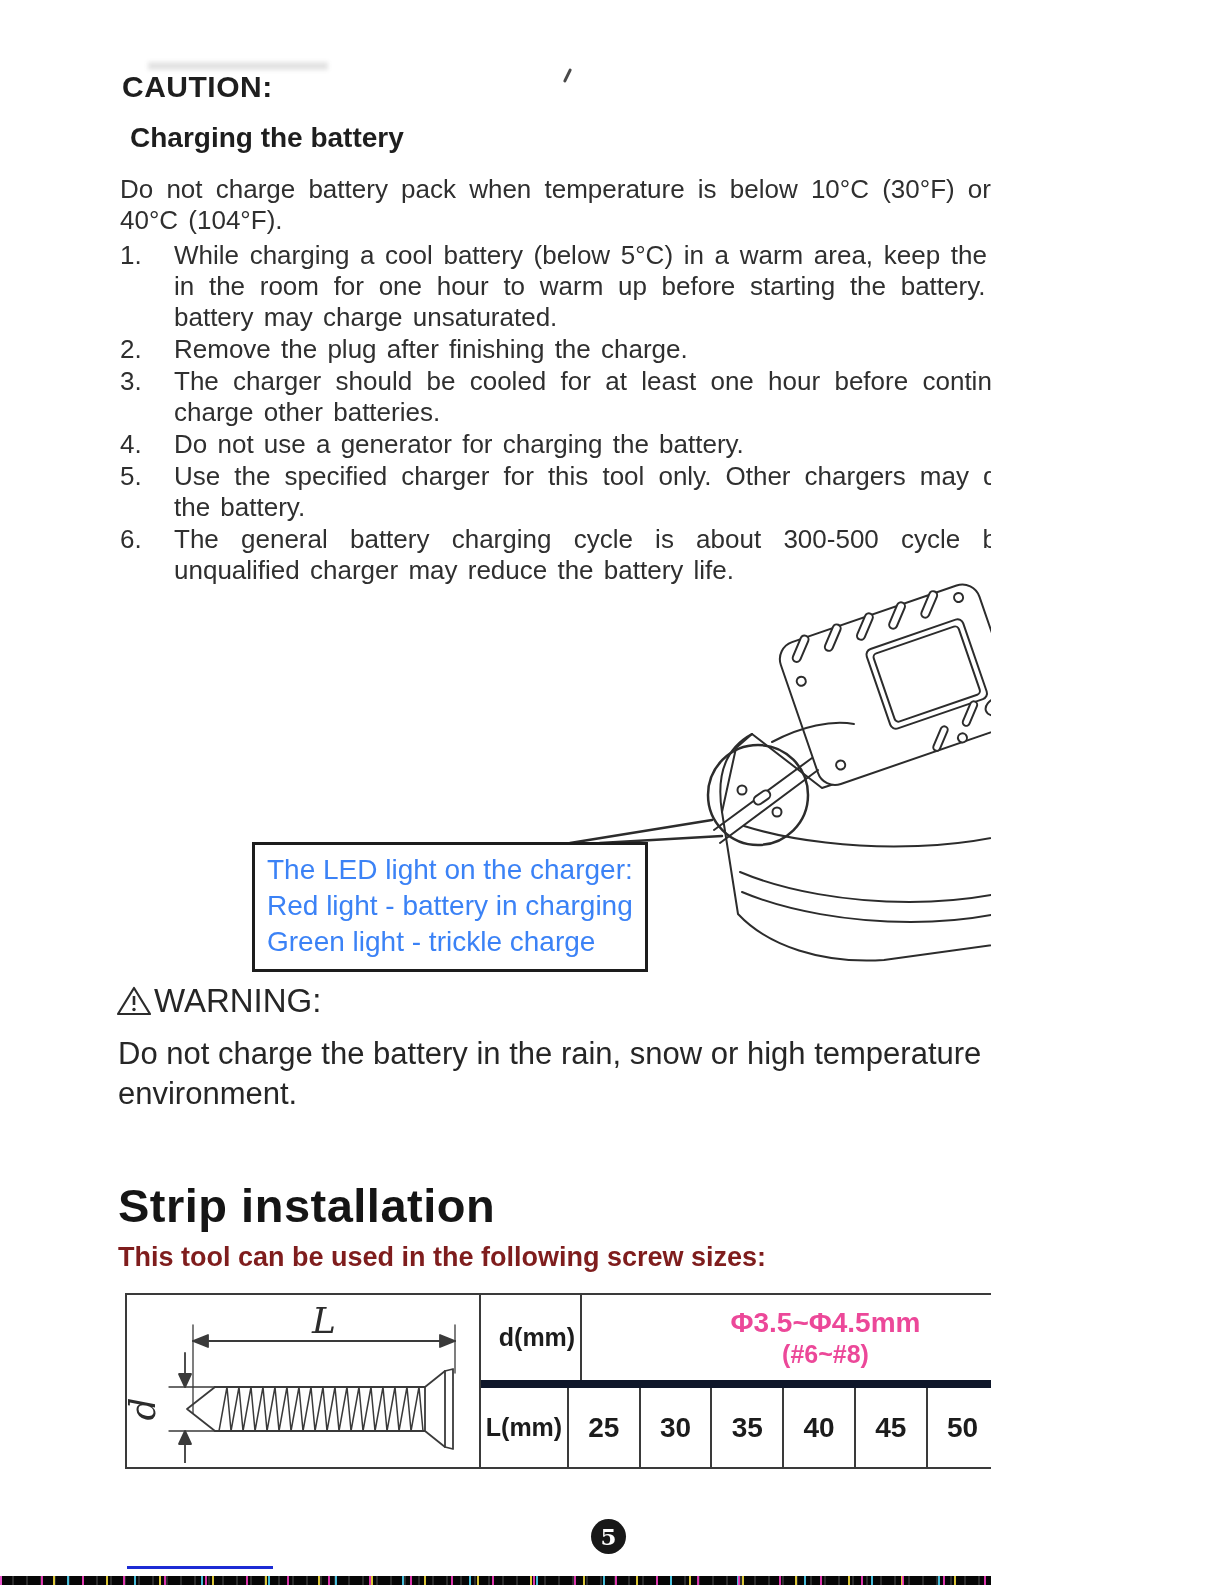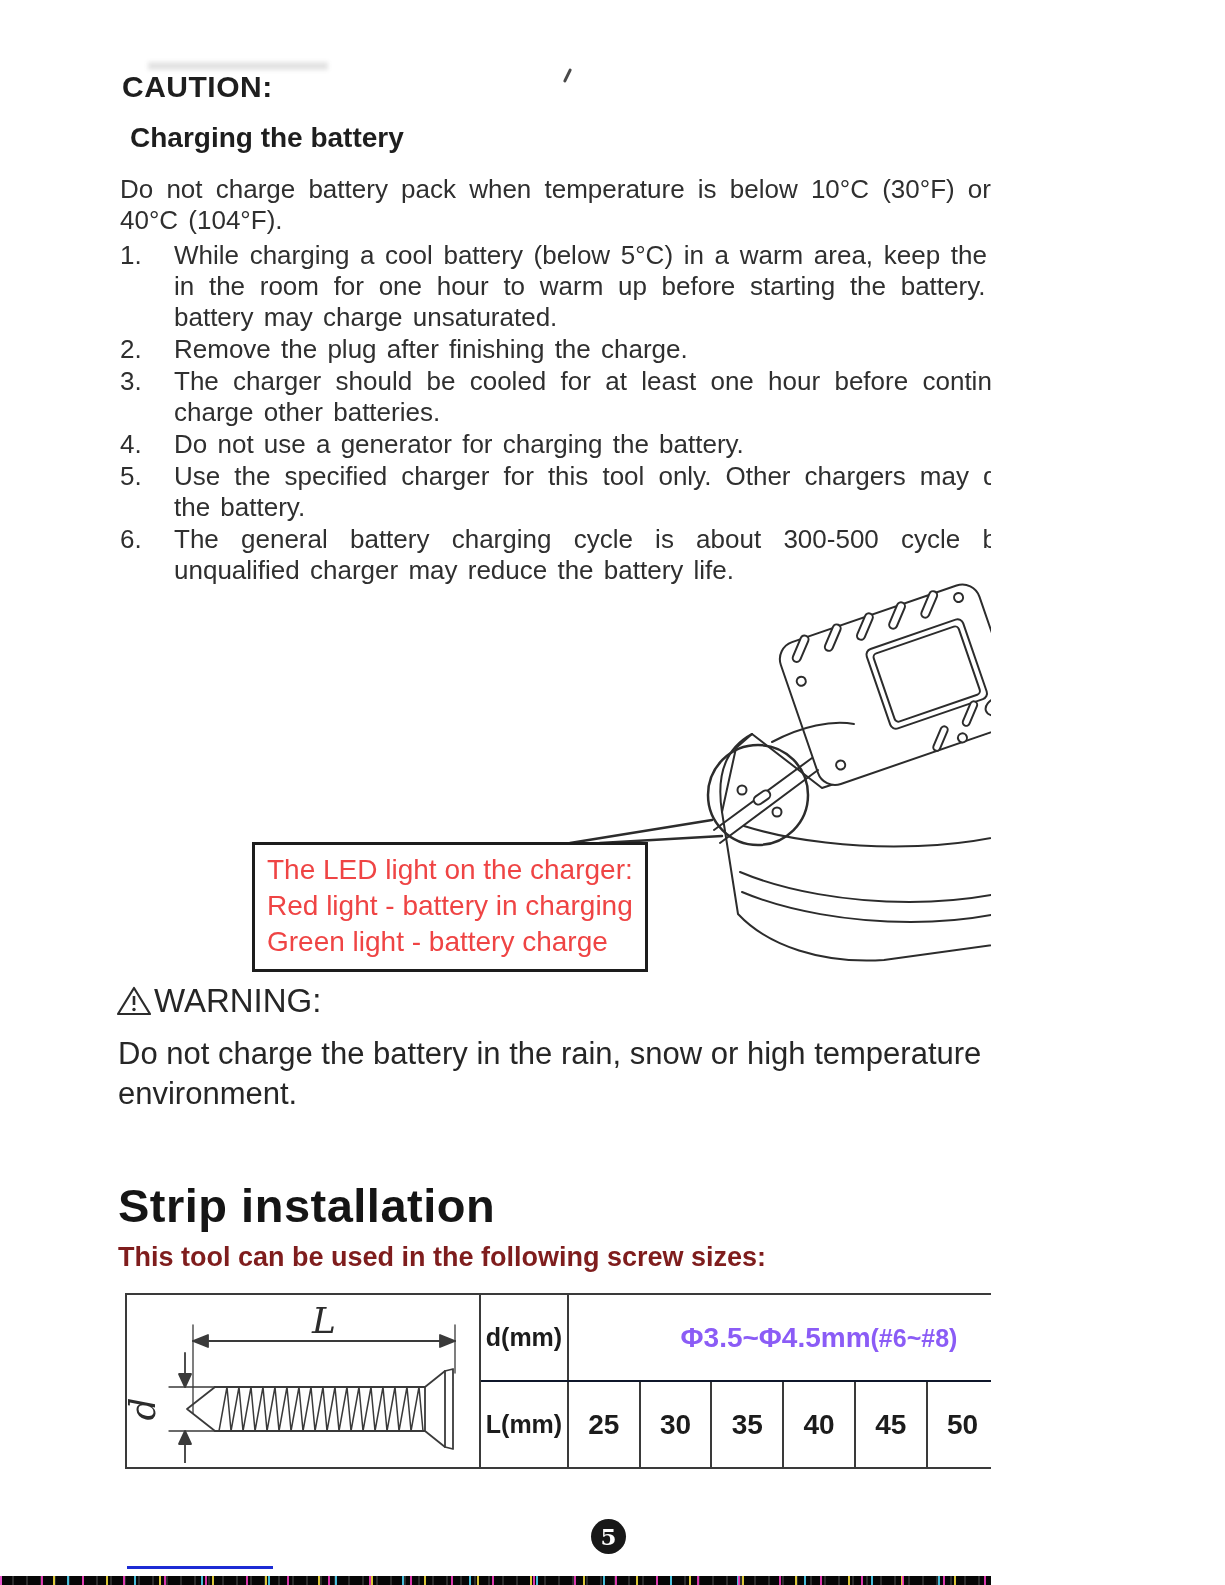--- a/index.html
+++ b/index.html
@@ -8,36 +8,36 @@
   .abs{position:absolute;}
   .h-caution{left:122px;top:70px;font-size:30px;font-weight:bold;color:#1e1e1e;letter-spacing:.5px;}
   .h-section{left:130px;top:122px;font-size:28px;font-weight:bold;color:#1e1e1e;}
   .intro{left:120px;top:174px;width:955px;font-size:26px;line-height:31px;text-align:justify;word-spacing:3px;}
   .olist{left:120px;top:240px;width:957px;font-size:26px;line-height:31px;}
   .olist .item{display:flex;margin-bottom:1px;}
   .olist .num{width:34px;flex:none;}
   .olist .txt{flex:1;margin-left:20px;text-align:justify;word-spacing:3px;}
   .figure{left:540px;top:556px;}
   .callout{left:252px;top:842px;border:3px solid #1d1d1d;background:#fff;padding:7px 12px 9px 12px;
-           font-size:28px;line-height:36px;color:#ef4444;z-index:3;}
+           font-size:28px;line-height:36px;color:#3b82f6;z-index:3;}
   .callout div{white-space:nowrap;}
   .w-title{left:116px;top:982px;font-size:33px;color:#262626;display:flex;align-items:center;}
   .w-title svg{margin-right:2px;}
   .w-text{left:118px;top:1034px;width:985px;font-size:31px;line-height:40px;color:#262626;}
   .strip-title{left:118px;top:1158px;font-size:47px;font-weight:bold;color:#151515;letter-spacing:.5px;margin-top:20px;}
   .strip-sub{left:118px;top:1242px;font-size:27px;font-weight:bold;color:#7f1d1d;}
   .tbl{left:125px;top:1293px;width:942px;height:172px;border:2px solid #3a3a3a;display:flex;background:#fff;}
   .tbl-diagram{width:352px;flex:none;border-right:2px solid #3a3a3a;position:relative;}
   .tbl-right{flex:1;display:flex;flex-direction:column;}
-  .trow1{height:85px;display:flex;border-bottom:2px solid #0f172a;}
+  .trow1{height:85px;display:flex;border-bottom:8px solid #0f172a;padding-left:13px;}
   .trow2{flex:1;display:flex;}
   .lblcell{width:86px;flex:none;border-right:2px solid #3a3a3a;display:flex;align-items:center;justify-content:center;
            font-weight:bold;font-size:25px;color:#1c1c1c;}
-  .hdrcell{flex:1;display:flex;flex-direction:row;align-items:center;justify-content:center;
-           font-weight:bold;color:#8b5cf6;}
+  .hdrcell{flex:1;display:flex;flex-direction:column;align-items:center;justify-content:center;
+           font-weight:bold;color:#ec4899;}
   .hdrcell .l1{font-size:28px;line-height:32px;}
   .hdrcell .l2{font-size:25px;line-height:30px;}
   .vcell{flex:1;display:flex;align-items:center;justify-content:center;font-weight:bold;font-size:28px;
          color:#1c1c1c;border-right:2px solid #3a3a3a;text-align:center;}
   .vcell:last-child{border-right:none;}
   .pagenum{left:591px;top:1519px;width:35px;height:35px;border-radius:50%;background:#181818;color:#fff;
            display:flex;align-items:center;justify-content:center;font-family:"DejaVu Serif","Liberation Serif",serif;
            font-weight:bold;font-size:23px;}
   .blueline{left:127px;top:1566px;width:146px;height:3px;background:#1c2bd4;}
   .botbar{left:0;top:1576px;width:1225px;height:9px;
@@ -141,21 +141,21 @@
       <g stroke-width="2.5">
         <path d="M570,843 L712,820" fill="none"></path>
         <path d="M600,843 L722,836" fill="none"></path>
       </g>
     </g>
   </svg>
 
   <div class="abs callout">
     <div>The LED light on the charger:</div>
     <div>Red light - battery in charging</div>
-    <div>Green light - battery charge</div>
+    <div>Green light - trickle charge</div>
   </div>
 
   <div class="abs w-text">Do not charge the battery in the rain, snow or high temperature environment.</div>
   <div class="abs w-title">
     <svg width="36" height="32" viewBox="0 0 36 32">
       <polygon points="18,3 34,29 2,29" fill="none" stroke="#2c2c2c" stroke-width="2.2" stroke-linejoin="round"></polygon>
       <line x1="18" y1="11" x2="18" y2="20" stroke="#2c2c2c" stroke-width="2.6"></line>
       <circle cx="18" cy="24.5" r="1.7" fill="#2c2c2c"></circle>
     </svg>
     <span>WARNING:</span>

